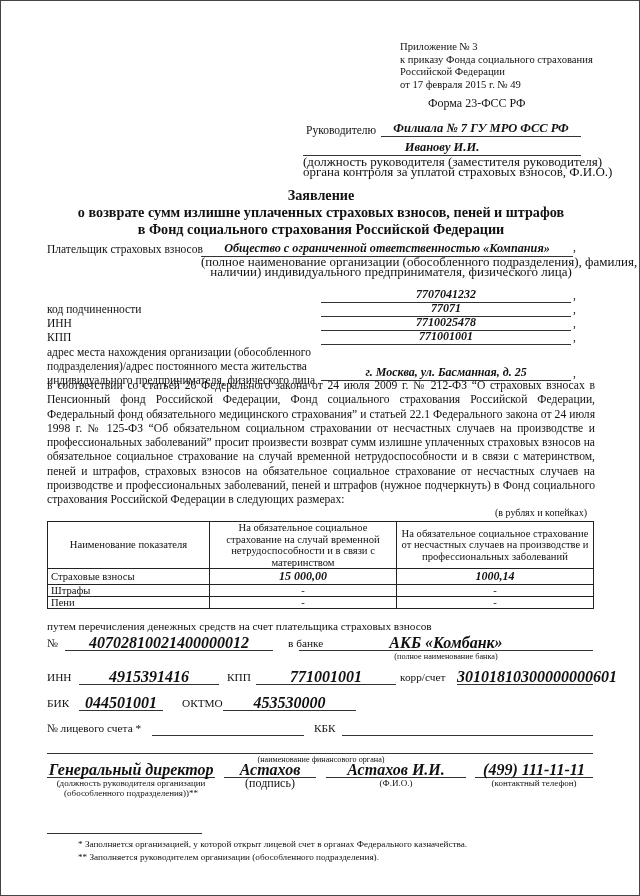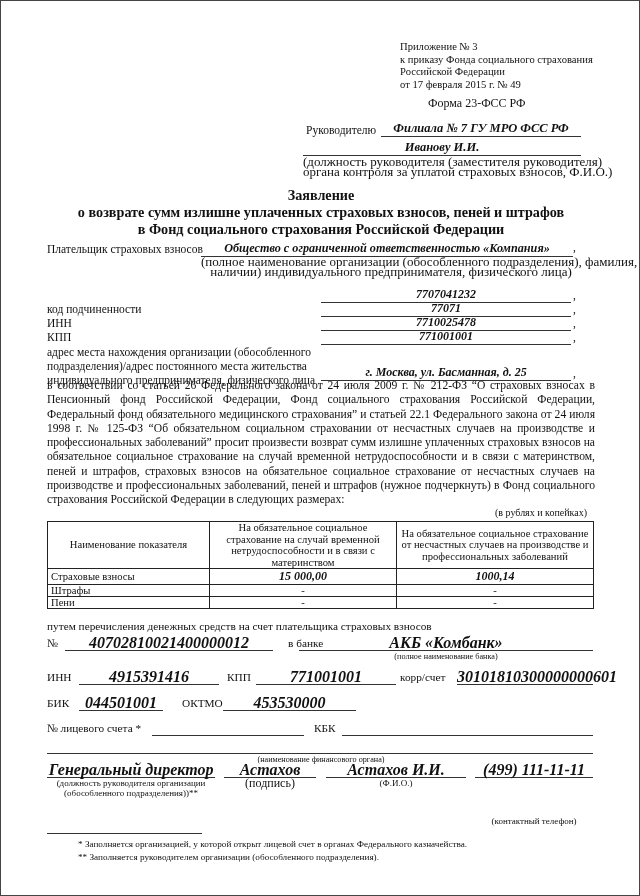--- a/index.html
+++ b/index.html
@@ -153,18 +153,18 @@
   <div class="field" style="left:46px; top:761px; width:168px;">Генеральный директор</div>
   <div class="note" style="left:46px; top:777px; width:168px; font-size:9px;">
     <div>(должность руководителя организации</div>
     <div>(обособленного подразделения))**</div>
   </div>
   <div class="field" style="left:223px; top:761px; width:92px;">Астахов</div>
   <div class="note" style="left:223px; top:777px; width:92px; font-size:12px;">(подпись)</div>
   <div class="field" style="left:325px; top:761px; width:140px;">Астахов И.И.</div>
   <div class="note" style="left:325px; top:777px; width:140px; font-size:9px;">(Ф.И.О.)</div>
   <div class="field" style="left:474px; top:761px; width:118px;">(499) 111-11-11</div>
-  <div class="note" style="left:474px; top:777px; width:118px; font-size:9px;margin-top:38px;">(контактный телефон)</div>
+  <div class="note" style="left:474px; top:777px; width:118px; font-size:9px;">(контактный телефон)</div>
 
   <div class="fn-line"></div>
   <div class="fn" style="top:838px;">* Заполняется организацией, у которой открыт лицевой счет в органах Федерального казначейства.</div>
   <div class="fn" style="top:851px;">** Заполняется руководителем организации (обособленного подразделения).</div>
 </div>
 
 </body></html>

